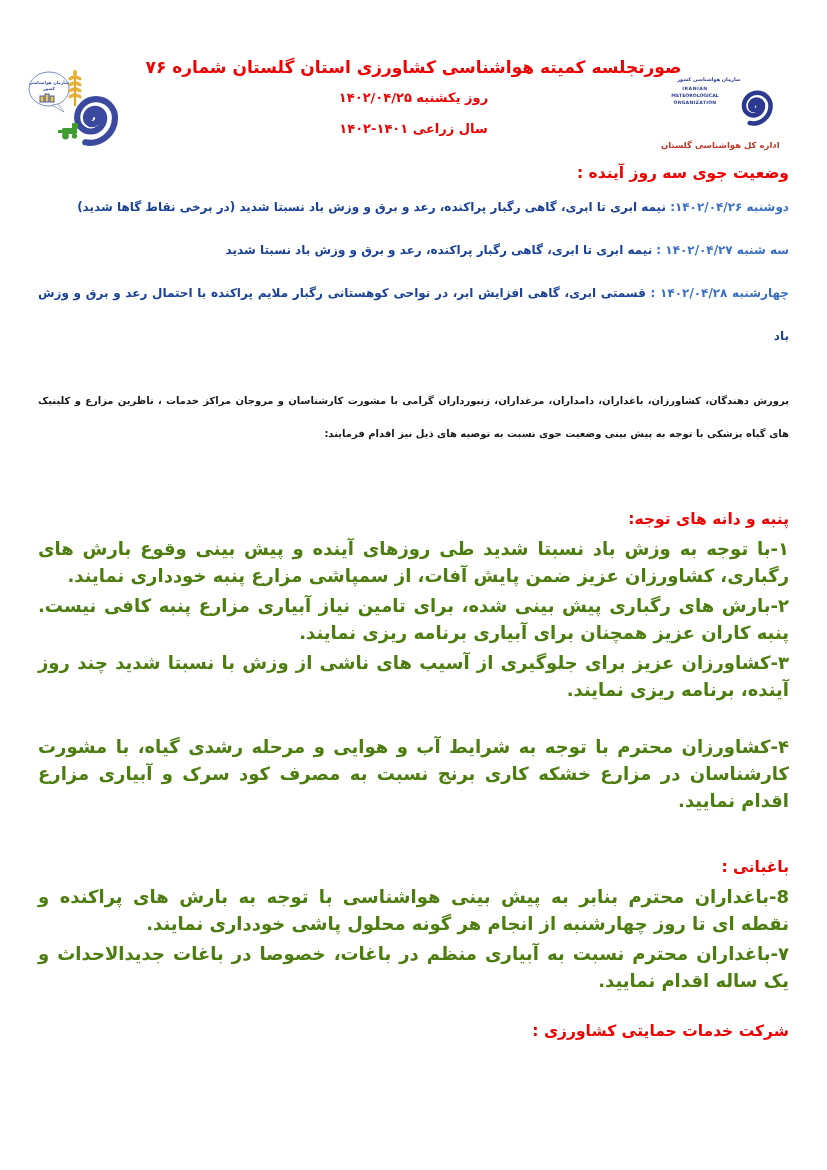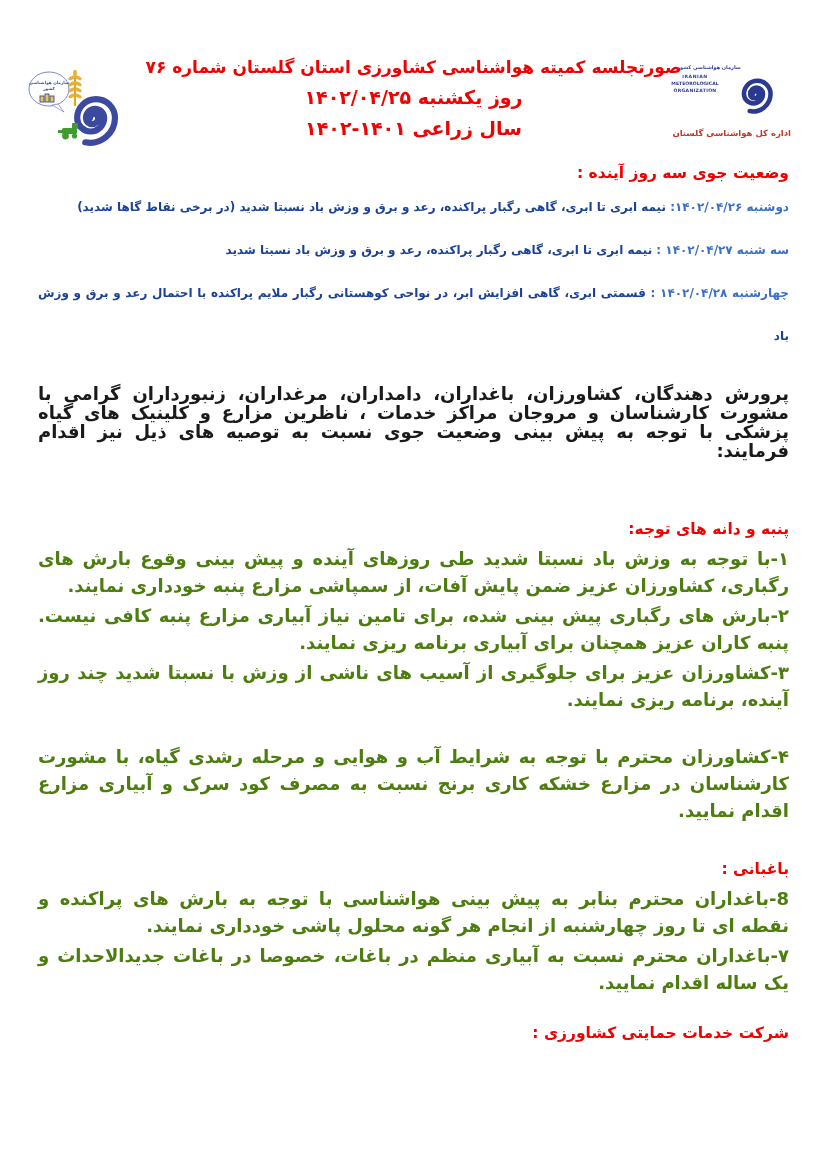--- a/index.html
+++ b/index.html
@@ -7,55 +7,55 @@
   body {
     width:827px; height:1170px; overflow:hidden; position:relative;
     font-family:"DejaVu Sans", sans-serif;
     direction:rtl;
     color:#1a1a1a;
   }
   .page { position:relative; width:827px; height:1170px; }
 
   
   .logo-left { position:absolute; top:66px; left:28px; width:120px; height:95px; }
-  .logo-right { position:absolute; top:60px; right:36px; width:130px; height:80px; text-align:right;margin-left:17px; }
+  .logo-right { position:absolute; top:72px; right:36px; width:130px; height:80px; text-align:left;margin-left:17px; }
   .logo-right .caption {
     color:#c0392b; font-size:8.5px; font-weight:bold; margin-top:2px; white-space:nowrap;
   }
 
   
   .titles { padding-top:52px; text-align:center; }
   .title-main { color:#ee0202; font-weight:bold; font-size:17px; line-height:30px; }
-  .title-sub  { color:#ee0202; font-weight:bold; font-size:19px; line-height:31px; }
+  .title-sub  { color:#ee0202; font-weight:bold; font-size:13px; line-height:31px; }
 
   
   .content { padding:0 38px 0 38px; }
 
   .sec-heading {
     color:#ee0202; font-weight:bold; font-size:15.5px; line-height:26px;
   }
   .forecast-heading { margin-top:16px; }
 
   .forecast-line {
     font-size:12px; font-weight:bold; line-height:43px;
     text-align:justify;
   }
   .forecast-line .day  { color:#3a6fc4; }
   .forecast-line .desc { color:#1b4298; }
 
   .intro {
     margin-top:26px;
-    font-size:18px; font-weight:bold; line-height:19px;
+    font-size:10px; font-weight:bold; line-height:33px;
     color:#1a1a1a; text-align:justify;
   }
 
   .section { margin-top:0; }
   .sec-cotton  { margin-top:56px; }
   .sec-zeraat  { margin-top:30px; }
-  .sec-garden  { margin-top:32px; }
+  .sec-garden  { margin-top:40px; }
   .sec-support { margin-top:24px; }
 
   .item {
     font-size:18px; font-weight:bold; color:#4d7c0f;
     line-height:27px; text-align:justify; margin-top:3px;
   }
 
   svg text { font-family:"DejaVu Sans", sans-serif; }
 </style>
 </head>

